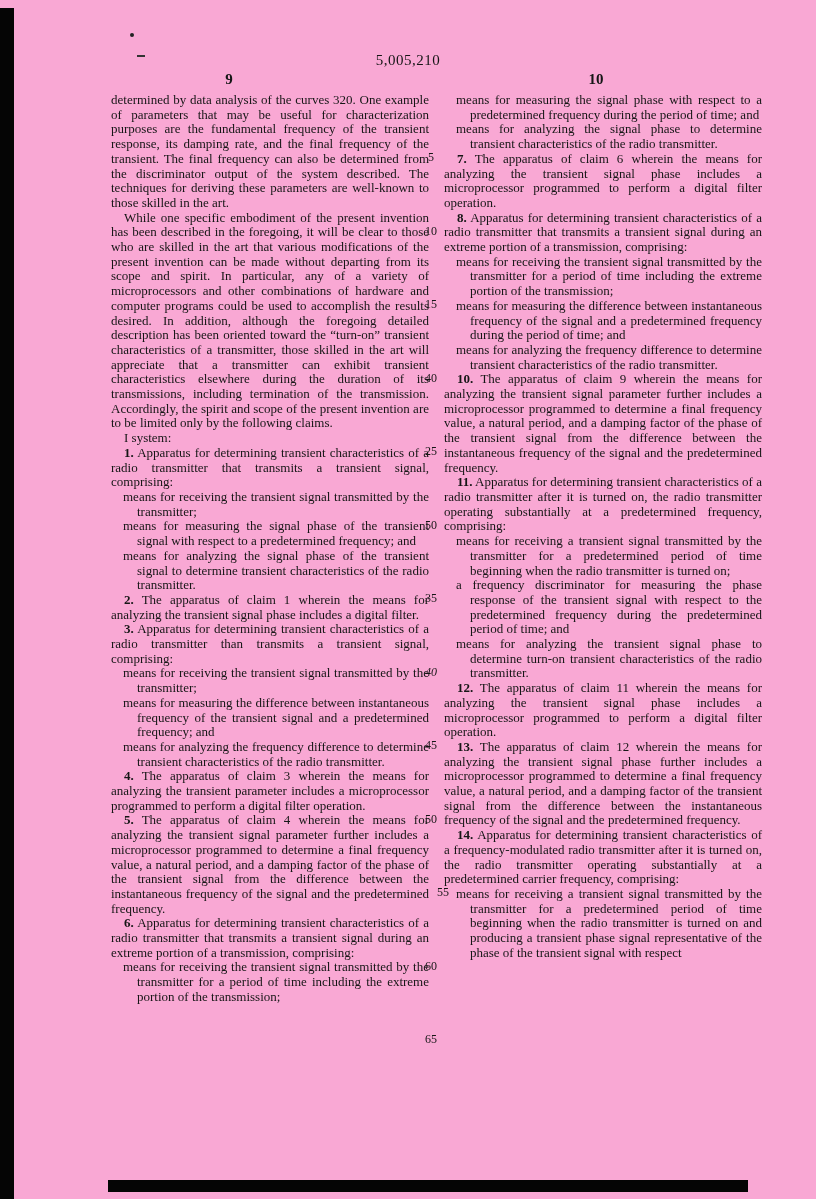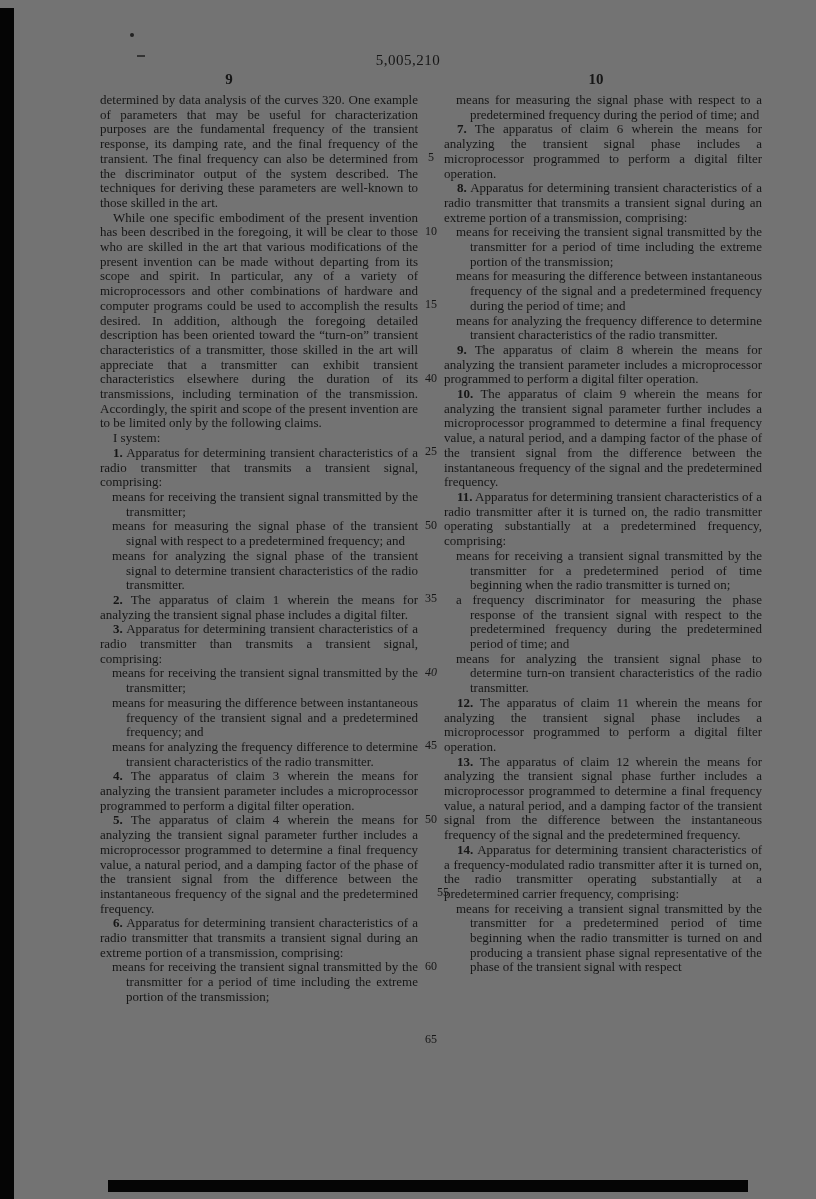--- a/index.html
+++ b/index.html
@@ -1,21 +1,21 @@
 <!DOCTYPE html>
 <html><head>
 <meta charset="utf-8">
 <style>
   html, body { margin: 0; padding: 0; background: #e8e8e8; }
   .page {
     position: relative;
     width: 816px;
     height: 1199px;
     margin: 0 auto;
-    background: #737373;
+    background: #f9a8d4;
     font-family: "Liberation Serif", "DejaVu Serif", serif;
     color: #161616;
     overflow: hidden;
   }
   
   .left-bar {
     position: absolute; left: 0; top: 8px;
     width: 14px; height: 1191px; background: #050505;
   }
   .bottom-bar {
@@ -33,21 +33,21 @@
     position: absolute; top: 71px; width: 60px; text-align: center;
     font-size: 15px; font-weight: 700;
   }
   .col-num-left  { left: 199px; }
   .col-num-right { left: 566px; }
 
   .col {
     position: absolute; top: 93px; width: 318px;
     font-size: 13px; line-height: 14.7px;
   }
-  .col-left  { left: 100px; }
+  .col-left  { left: 111px; }
   .col-right { left: 444px; }
 
   .para { text-align: justify; margin: 0; }
   .para.body          { text-indent: 13px; }
   .para.body-noindent { text-indent: 0; }
   .para.claim         { text-indent: 13px; }
   .para.sub           { padding-left: 26px; text-indent: -14px; }
   .para b { font-weight: 700; }
 
   .gutter {
@@ -99,26 +99,26 @@
       <div class="para sub">means for receiving the transient signal transmitted by the transmitter;</div>
       <div class="para sub">means for measuring the difference between instantaneous frequency of the transient signal and a predetermined frequency; and</div>
       <div class="para sub">means for analyzing the frequency difference to determine transient characteristics of the radio transmitter.</div>
       <div class="para claim"><b>4.</b> The apparatus of claim 3 wherein the means for analyzing the transient parameter includes a microprocessor programmed to perform a digital filter operation.</div>
       <div class="para claim"><b>5.</b> The apparatus of claim 4 wherein the means for analyzing the transient signal parameter further includes a microprocessor programmed to determine a final frequency value, a natural period, and a damping factor of the phase of the transient signal from the difference between the instantaneous frequency of the signal and the predetermined frequency.</div>
       <div class="para claim"><b>6.</b> Apparatus for determining transient characteristics of a radio transmitter that transmits a transient signal during an extreme portion of a transmission, comprising:</div>
       <div class="para sub">means for receiving the transient signal transmitted by the transmitter for a period of time including the extreme portion of the transmission;</div>
     </div>
   <div class="col col-right" id="col-right">
       <div class="para sub">means for measuring the signal phase with respect to a predetermined frequency during the period of time; and</div>
+      <div class="para sub">means for analyzing the signal phase to determine transient characteristics of the radio transmitter.</div>
       <div class="para claim"><b>7.</b> The apparatus of claim 6 wherein the means for analyzing the transient signal phase includes a microprocessor programmed to perform a digital filter operation.</div>
       <div class="para claim"><b>8.</b> Apparatus for determining transient characteristics of a radio transmitter that transmits a transient signal during an extreme portion of a transmission, comprising:</div>
       <div class="para sub">means for receiving the transient signal transmitted by the transmitter for a period of time including the extreme portion of the transmission;</div>
       <div class="para sub">means for measuring the difference between instantaneous frequency of the signal and a predetermined frequency during the period of time; and</div>
       <div class="para sub">means for analyzing the frequency difference to determine transient characteristics of the radio transmitter.</div>
-      <div class="para claim"><b>9.</b> The apparatus of claim 8 wherein the means for analyzing the transient parameter includes a microprocessor programmed to perform a digital filter operation.</div>
       <div class="para claim"><b>10.</b> The apparatus of claim 9 wherein the means for analyzing the transient signal parameter further includes a microprocessor programmed to determine a final frequency value, a natural period, and a damping factor of the phase of the transient signal from the difference between the instantaneous frequency of the signal and the predetermined frequency.</div>
       <div class="para claim"><b>11.</b> Apparatus for determining transient characteristics of a radio transmitter after it is turned on, the radio transmitter operating substantially at a predetermined frequency, comprising:</div>
       <div class="para sub">means for receiving a transient signal transmitted by the transmitter for a predetermined period of time beginning when the radio transmitter is turned on;</div>
       <div class="para sub">a frequency discriminator for measuring the phase response of the transient signal with respect to the predetermined frequency during the predetermined period of time; and</div>
       <div class="para sub">means for analyzing the transient signal phase to determine turn-on transient characteristics of the radio transmitter.</div>
       <div class="para claim"><b>12.</b> The apparatus of claim 11 wherein the means for analyzing the transient signal phase includes a microprocessor programmed to perform a digital filter operation.</div>
       <div class="para claim"><b>13.</b> The apparatus of claim 12 wherein the means for analyzing the transient signal phase further includes a microprocessor programmed to determine a final frequency value, a natural period, and a damping factor of the transient signal from the difference between the instantaneous frequency of the signal and the predetermined frequency.</div>
       <div class="para claim"><b>14.</b> Apparatus for determining transient characteristics of a frequency-modulated radio transmitter after it is turned on, the radio transmitter operating substantially at a predetermined carrier frequency, comprising:</div>
       <div class="para sub">means for receiving a transient signal transmitted by the transmitter for a predetermined period of time beginning when the radio transmitter is turned on and producing a transient phase signal representative of the phase of the transient signal with respect</div>
     </div>

